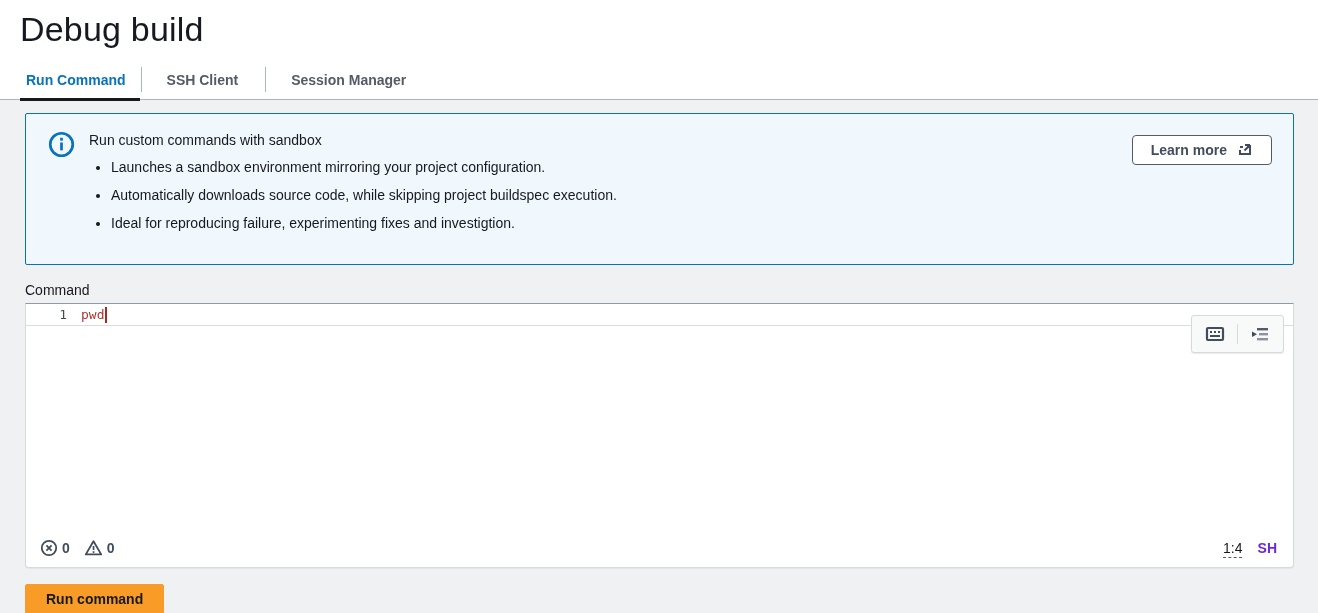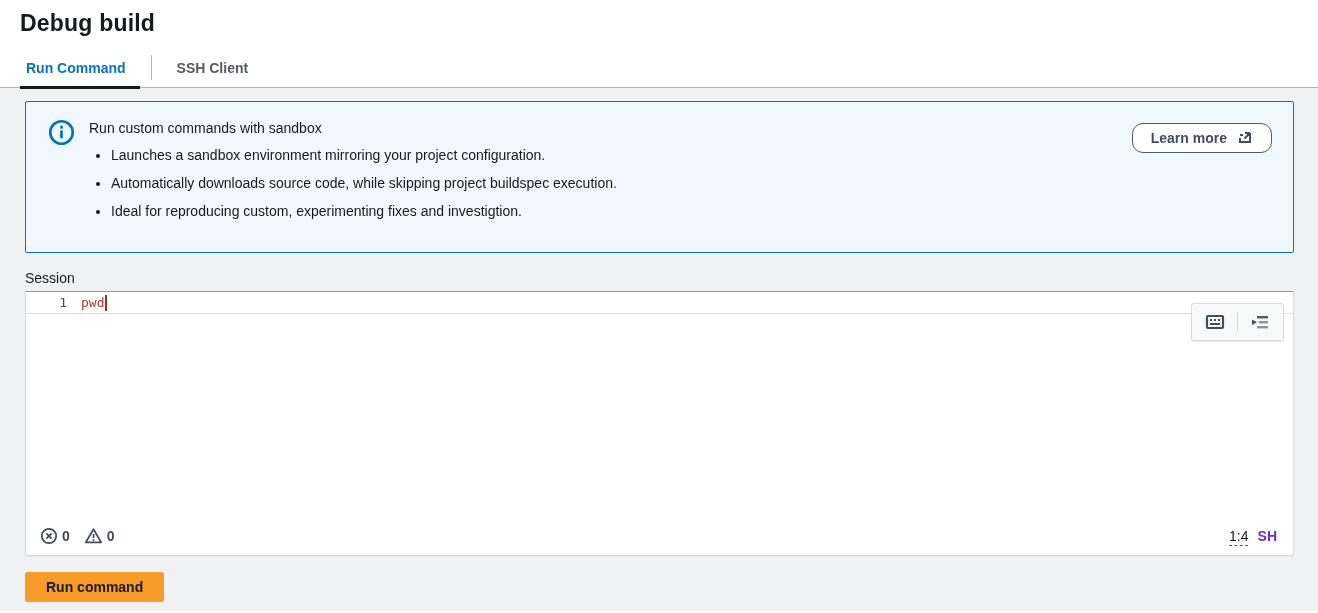--- a/index.html
+++ b/index.html
@@ -7,37 +7,37 @@
   body {
     font-family: "Liberation Sans", sans-serif;
     font-size: 14px;
     color: #16191f;
     background: #ffffff;
     overflow: hidden;
   }
 
   
   .page-header { background: #ffffff; padding: 10px 20px 0 20px; }
-  .page-title { font-size: 23px; font-weight: 700; color: #16191f; letter-spacing: 0.2px; }
+  .page-title { font-size: 34px; font-weight: 400; color: #16191f; letter-spacing: 0.2px; }
 
   .tabs-bar { display: flex; align-items: flex-end; padding: 14px 20px 0 20px; position: relative; }
   .tabs-bar::after {
     content: ""; position: absolute; left: 0; right: 0; bottom: 0;
     height: 1px; background: #aab7b8;
   }
   .tab {
     position: relative; padding: 9px 14px 12px 14px; font-weight: 700;
     color: #545b64; cursor: pointer; white-space: nowrap;
   }
   .tab:first-child { padding-left: 6px; }
   .tab + .tab::before {
     content: ""; position: absolute; left: 0; top: 4px; bottom: 8px;
     width: 1px; background: #aab7b8;
   }
-  .tab + .tab { margin-left: 11px; padding-left: 26px; padding-right: 26px; }
+  .tab + .tab { margin-left: 1px; padding-left: 26px; padding-right: 26px; }
   .tab.active { color: #0773bb; }
   .tab.active::after {
     content: ""; position: absolute; left: 0; right: 0; bottom: -1px;
     height: 3px; background: #16191f; z-index: 2;
   }
 
   
   .content { background: #f0f1f2; padding: 13px 24px 0 25px; height: 523px; }
 
   
@@ -46,21 +46,21 @@
     padding: 15px 18px 13px 18px; display: flex; align-items: flex-start;
     min-height: 152px;
   }
   .info-icon-wrap { flex: 0 0 auto; margin: 2px 14px 0 4px; color: #0773bb; }
   .info-body { flex: 1 1 auto; }
   .info-title { font-weight: 400; color: #16191f; padding-top: 3px; }
   .info-bullets { margin: 10px 0 13px 22px; }
   .info-bullets li { margin-bottom: 9px; line-height: 19px; color: #16191f; }
   .learn-more-btn {
     flex: 0 0 auto; display: inline-flex; align-items: center; gap: 10px;
-    background: #ffffff; border: 1px solid #545b64; border-radius: 11px;
+    background: #ffffff; border: 1px solid #545b64; border-radius: 4px;
     padding: 5px 18px; height: 30px; margin: 6px 3px 0 16px;
     font-weight: 700; color: #414d5c; cursor: pointer; font-size: 14px;
     font-family: "Liberation Sans", sans-serif;
   }
   .learn-more-btn svg { display: block; }
 
   
   .command-label { margin: 17px 0 5px 0; color: #16191f; }
 
   .code-editor {
@@ -89,21 +89,21 @@
   .toolbar-icon-btn { display: flex; align-items: center; cursor: pointer; color: #414d5c; background: none; border: none; padding: 0; }
   .toolbar-divider { width: 1px; height: 20px; background: #d5dbdb; }
 
   .editor-statusbar {
     display: flex; align-items: center; height: 36px; padding: 0 16px 2px 14px;
     color: #414d5c;
   }
   .status-group { display: flex; align-items: center; margin-right: 14px; }
   .status-group svg { margin-right: 4px; }
   .status-count { font-weight: 700; color: #414d5c; }
-  .status-right { margin-left: auto; display: flex; align-items: center; gap: 9px; }
+  .status-right { margin-left: auto; display: flex; align-items: center; gap: 15px; }
   .cursor-position {
     color: #16191f; cursor: pointer;
     text-decoration: underline; text-decoration-style: dashed;
     text-decoration-color: #545b64; text-underline-offset: 4px; text-decoration-thickness: 1px;
   }
   .language-mode { font-weight: 700; color: #6d28d9; }
 
   
   .run-command-btn {
     margin-top: 16px; background: #f89c27; border: 1px solid #f89c27;
@@ -115,52 +115,53 @@
 </head>
 <body>
 
 <div class="page-header">
   <h1 class="page-title">Debug build</h1>
 </div>
 
 <div class="tabs-bar">
   <div class="tab active">Run Command</div>
   <div class="tab">SSH Client</div>
+  <div class="tab">Session Manager</div>
 </div>
 
 <div class="content">
 
   
   <div class="info-banner">
     <span class="info-icon-wrap">
       <svg width="27" height="27" viewBox="0 0 24 24" fill="none">
         <circle cx="12" cy="12" r="10" stroke="#0773bb" stroke-width="2.4"></circle>
         <rect x="10.8" y="10.2" width="2.4" height="7" fill="#0773bb"></rect>
         <rect x="10.8" y="6" width="2.4" height="2.6" fill="#0773bb"></rect>
       </svg>
     </span>
     <div class="info-body">
       <div class="info-title">Run custom commands with sandbox</div>
       <ul class="info-bullets">
         <li>Launches a sandbox environment mirroring your project configuration.</li>
         <li>Automatically downloads source code, while skipping project buildspec execution.</li>
-        <li>Ideal for reproducing custom, experimenting fixes and investigtion.</li>
+        <li>Ideal for reproducing failure, experimenting fixes and investigtion.</li>
       </ul>
     </div>
     <button class="learn-more-btn">
       <span>Learn more</span>
       <svg width="16" height="16" viewBox="0 0 16 16" fill="none">
         <path d="M3 5 H6 M10 5 H13 V12 H3 V8" stroke="#414d5c" stroke-width="2" fill="none"></path>
         <path d="M8 3 H13 M13 3 V8 M13 3 L7.5 8.5" stroke="#414d5c" stroke-width="2"></path>
       </svg>
     </button>
   </div>
 
   
-  <div class="command-label">Session</div>
+  <div class="command-label">Command</div>
 
   
   <div class="code-editor">
 
     <div class="editor-line">
       <div class="gutter-cell">1</div>
       <div class="code-cell">
         <span>pwd</span>
         <span class="cursor-caret"></span>
       </div>

